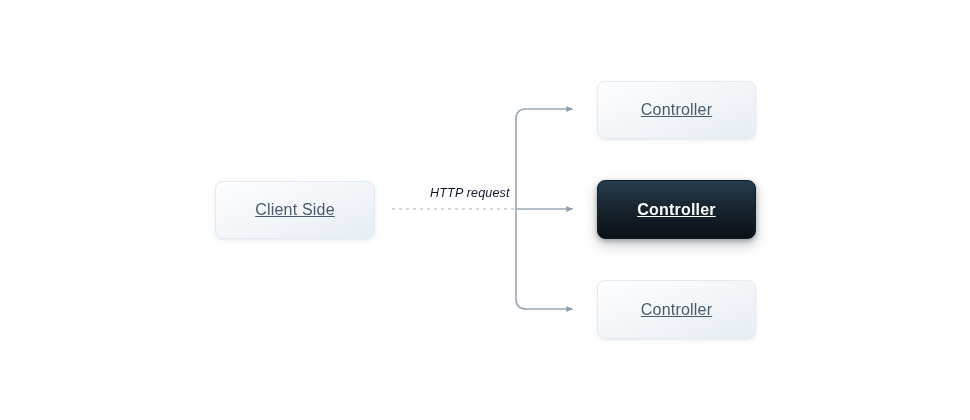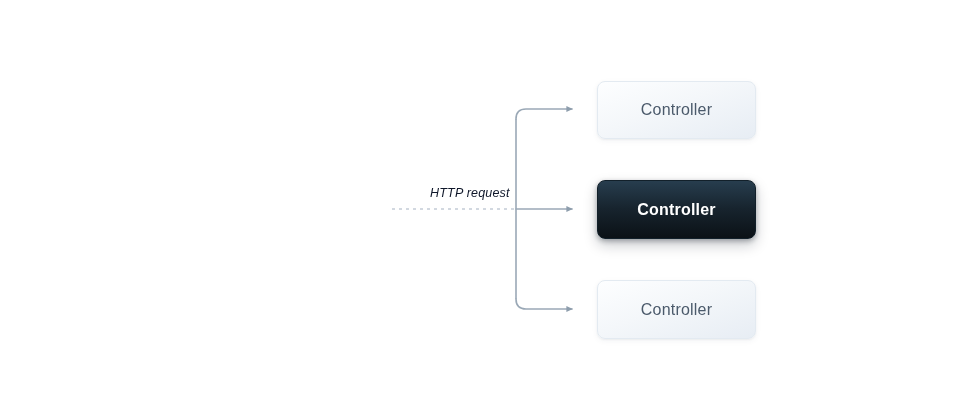--- a/index.html
+++ b/index.html
@@ -9,20 +9,21 @@
     overflow:hidden;position:relative;
   }
   #canvas{position:absolute;left:0;top:0;width:970px;height:420px;}
 
   .node{
     position:absolute;box-sizing:border-box;
     display:flex;align-items:center;justify-content:center;
     border-radius:8px;
     font-size:16px;letter-spacing:.2px;
     user-select:none;
+    text-decoration:underline;
   }
   .node.light{
     background:linear-gradient(160deg,#fdfeff 0%,#f4f7fa 45%,#e7edf4 100%);
     border:1px solid #e3eaf1;
     color:#4b5a6b;
     box-shadow:0 1px 2px rgba(38,58,82,.06),0 2px 6px rgba(38,58,82,.05);
   }
   .node.dark{
     background:linear-gradient(180deg,#273d4e 0%,#17242e 48%,#0b1116 100%);
     border:1px solid #12202a;
@@ -62,20 +63,21 @@
 
     <path d="M516,119 Q516,109 526,109 L572,109" fill="none" stroke="#9aa8b6" stroke-width="1.6" stroke-linecap="round" marker-end="url(#arrow)"></path>
 
     <path d="M516,209 L572,209" fill="none" stroke="#9aa8b6" stroke-width="1.6" stroke-linecap="round" marker-end="url(#arrow)"></path>
 
     <path d="M516,299 Q516,309 526,309 L572,309" fill="none" stroke="#9aa8b6" stroke-width="1.6" stroke-linecap="round" marker-end="url(#arrow)"></path>
   </svg>
 
   <div id="http-label">HTTP request</div>
 
+  <div id="client-side" class="node light">Client Side</div>
 
   <div id="ctrl-0" class="node light">Controller</div>
 
   <div id="ctrl-1" class="node dark">Controller</div>
 
   <div id="ctrl-2" class="node light">Controller</div>
 
 </div>
 
 </body></html>

